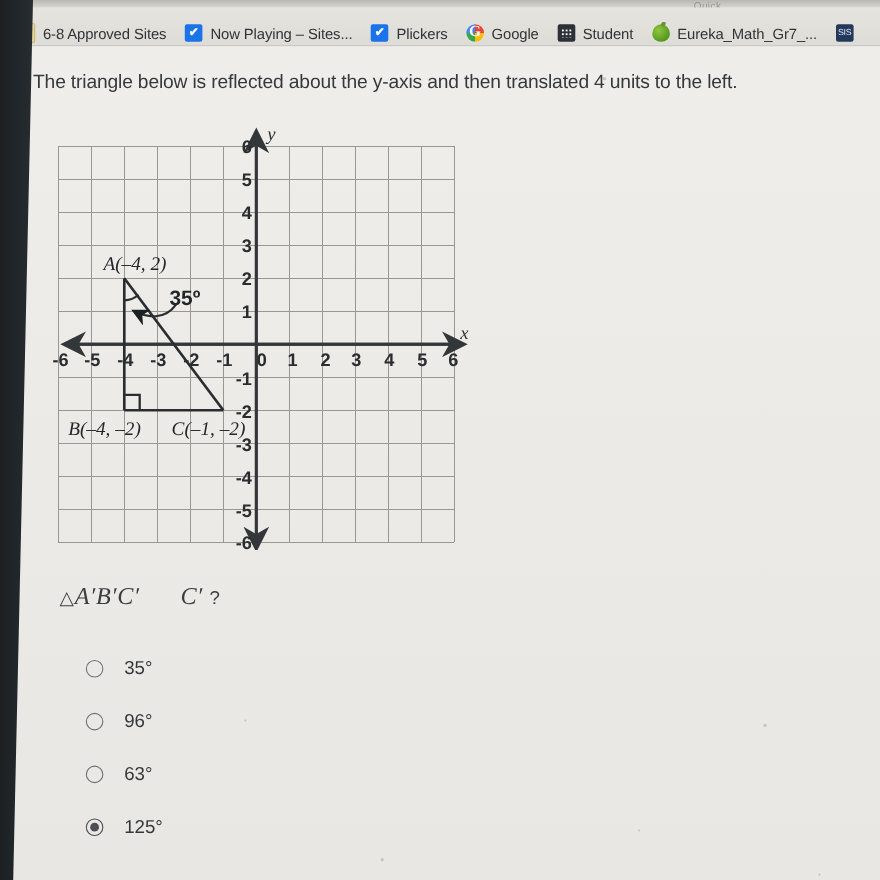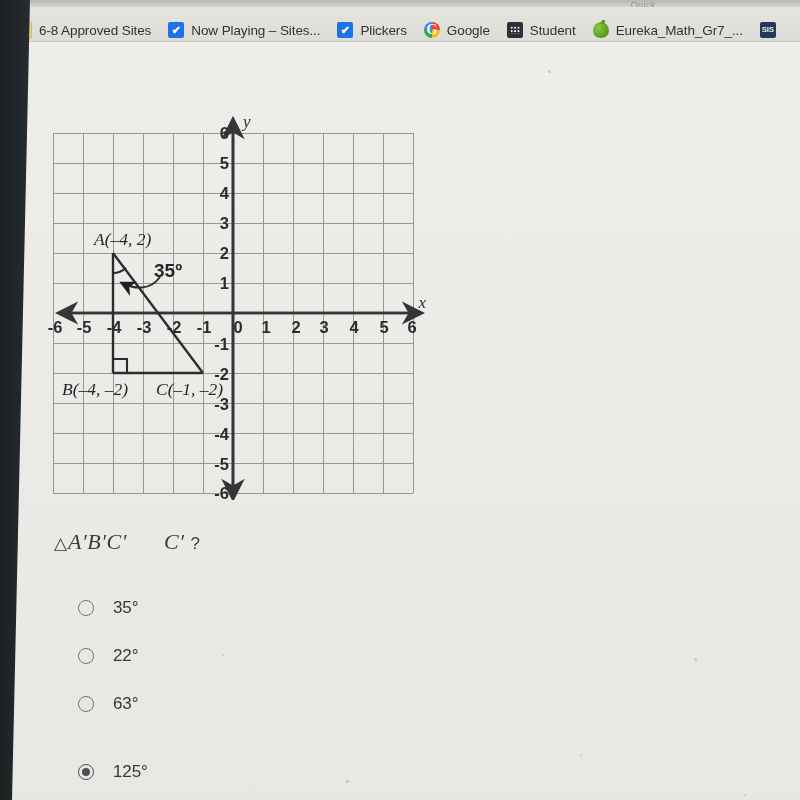--- a/index.html
+++ b/index.html
@@ -84,21 +84,21 @@
     background:radial-gradient(circle at 35% 35%,#8ec63f,#55991d 70%);
     border-radius:50% 50% 48% 48%/55% 55% 45% 45%;
   }
   .ic-apple:before{
     content:"";position:absolute;left:8px;top:-2px;width:4px;height:4px;
     background:#6b8f3a;border-radius:60% 0 60% 0;transform:rotate(10deg);
   }
   .ic-sis{
     background:#23395b;border-radius:2px;
     display:flex;align-items:center;justify-content:center;
-    color:#dfe6f2;font-size:8px;font-weight:bold;letter-spacing:-0.3px;line-height:1;
+    color:#dfe6f2;font-size:8px;font-weight:normal;letter-spacing:-0.3px;line-height:1;
   }
   #cutoff-tab{
     position:absolute;right:8px;top:0px;height:7px;width:170px;
     color:#55504a;font-size:9px;opacity:.45;overflow:hidden;
     letter-spacing:.4px;
   }
 
   
   #content{position:absolute;left:0;top:42px;width:800px;height:758px;}
 
@@ -180,20 +180,21 @@
       <span class="bmicon ic-apple"></span>
       <span class="lbl">Eureka_Math_Gr7_...</span>
     </div>
     <div class="bm">
       <span class="bmicon ic-sis">SIS</span>
     </div>
   </div>
 
   <div id="content">
 
+    <div id="qtext">The triangle below is reflected about the y-axis and then translated 4 units to the left.</div>
 
     <div id="graph">
       <svg width="380" height="395" viewBox="0 0 380 395" xmlns="http://www.w3.org/2000/svg">
         <defs>
           <marker id="ah" markerWidth="9" markerHeight="9" refX="7" refY="4.5" orient="auto">
             <path d="M0,0 L9,4.5 L0,9 L2.6,4.5 Z" fill="#33373a"></path>
           </marker>
           <marker id="ah2" markerWidth="8" markerHeight="8" refX="6.5" refY="4" orient="auto">
             <path d="M0,0 L8,4 L0,8 L2.4,4 Z" fill="#1d2022"></path>
           </marker>
@@ -291,27 +292,27 @@
       <span class="mathi" style="margin:0 6px 0 7px;">C′</span>
       <span>?</span>
     </div>
 
     <div class="opt" style="top:556px;">
       <span class="radio"></span>
       <span class="optlabel">35°</span>
     </div>
     <div class="opt" style="top:604px;">
       <span class="radio"></span>
-      <span class="optlabel">22°</span>
+      <span class="optlabel">96°</span>
     </div>
     <div class="opt" style="top:652px;">
       <span class="radio"></span>
       <span class="optlabel">63°</span>
     </div>
-    <div class="opt" style="top:720px;">
+    <div class="opt" style="top:700px;">
       <span class="radio sel"></span>
       <span class="optlabel">125°</span>
     </div>
 
     <span class="speck" style="left:222px;top:612px;width:2px;height:2px;"></span>
     <span class="speck" style="left:694px;top:616px;width:3px;height:3px;"></span>
     <span class="speck" style="left:346px;top:738px;width:3px;height:3px;"></span>
     <span class="speck" style="left:580px;top:712px;width:2px;height:2px;"></span>
     <span class="speck" style="left:744px;top:752px;width:2px;height:2px;"></span>
     <span class="speck" style="left:548px;top:28px;width:3px;height:3px;"></span>

